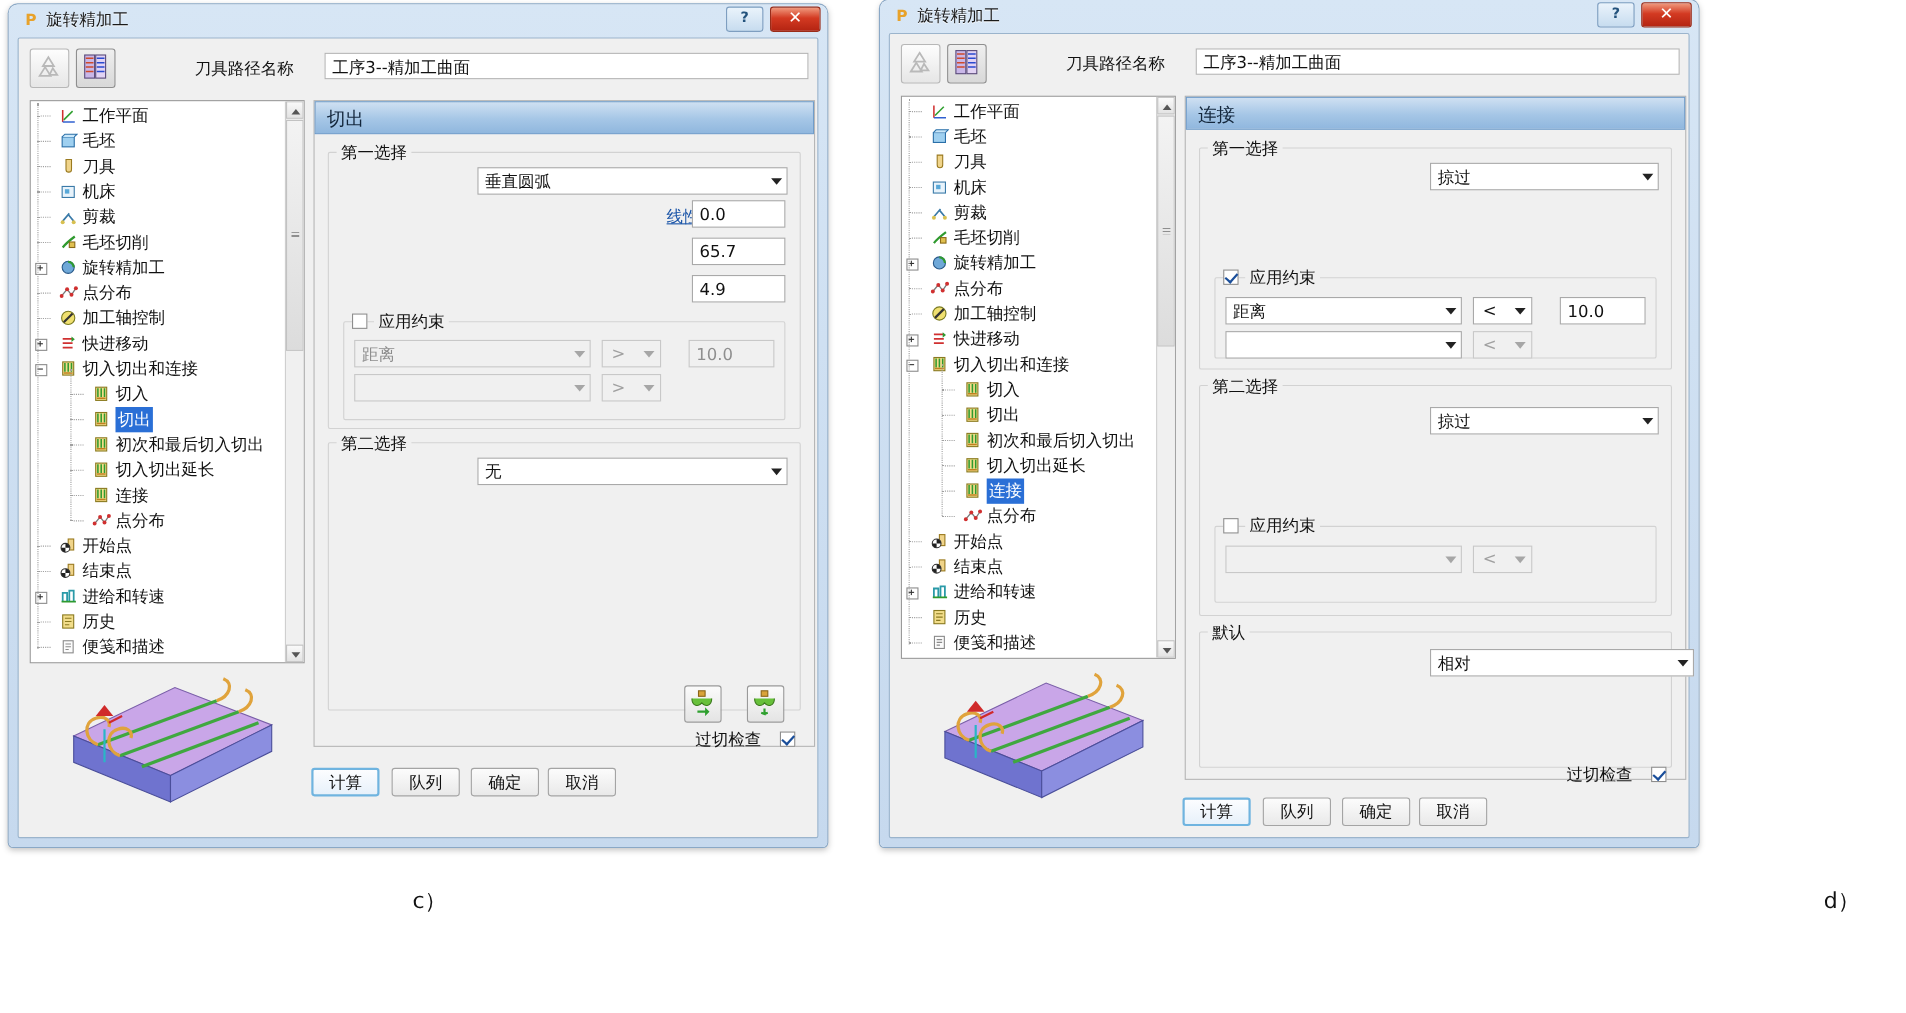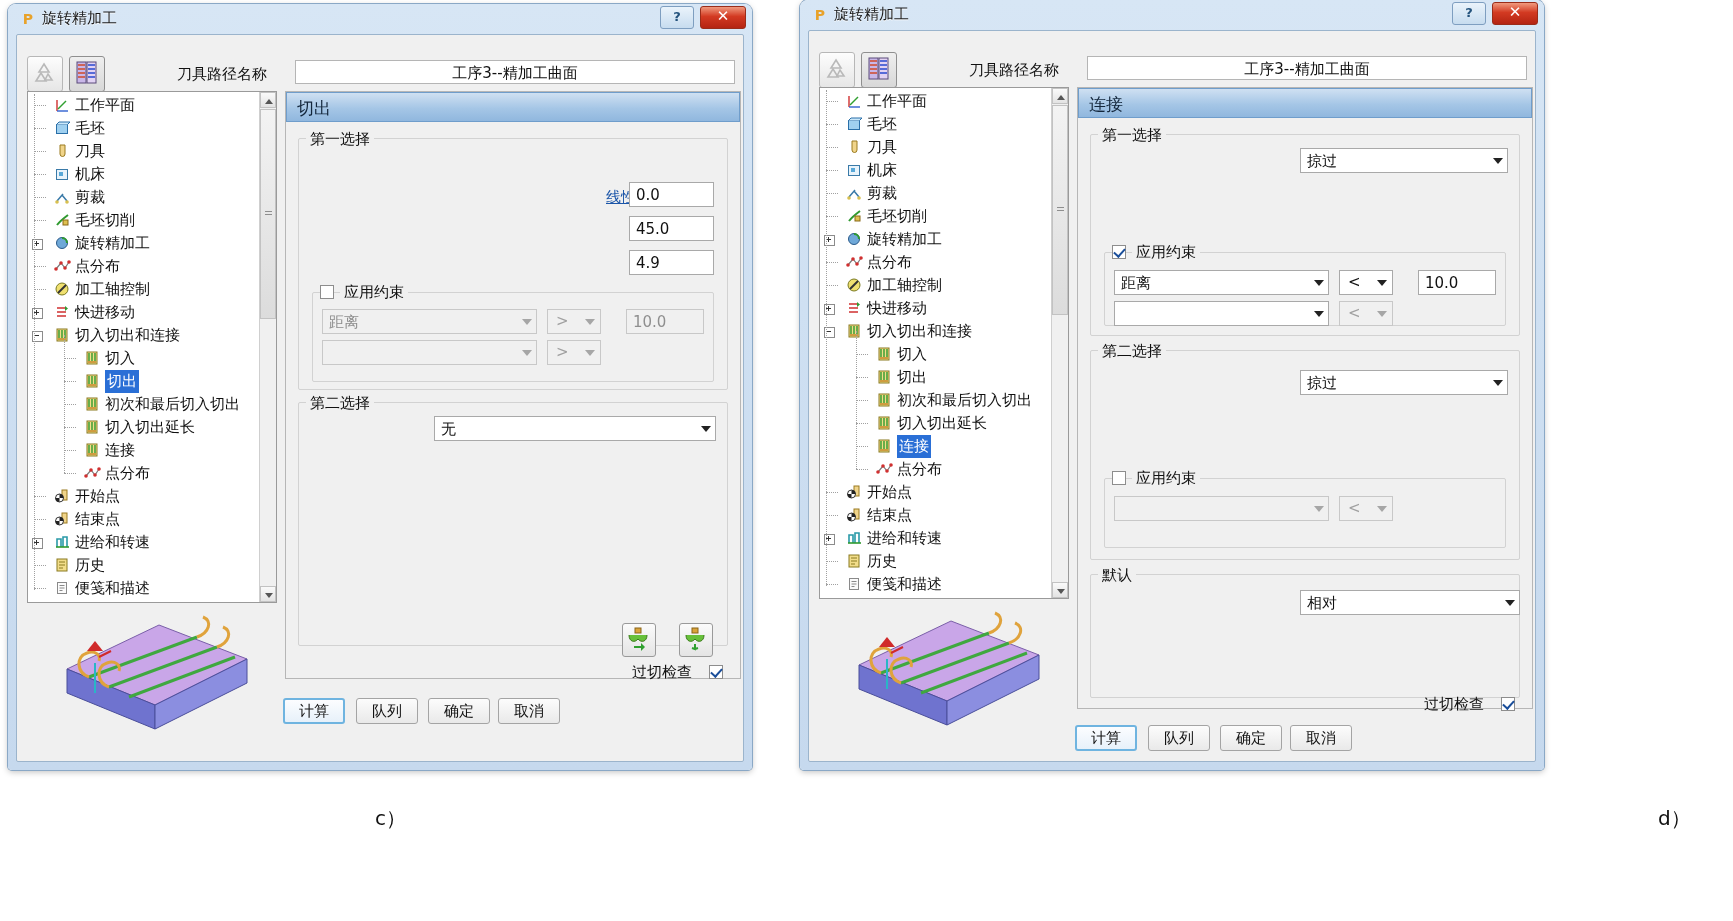--- a/index.html
+++ b/index.html
@@ -24,21 +24,21 @@
   .wbtn-close{width:44px;background:linear-gradient(180deg,#f09a7e,#d33a22 45%,#b42412);
               border-color:#9a2c19;border-radius:3px;}
   .wbtn span{display:block;text-align:center;line-height:19px;font-size:13px;font-weight:bold;}
   .wbtn-help span{color:#23527c;}
   .wbtn-close span{color:#fff;font-size:15px;}
 
   .client{position:absolute;left:8px;top:30px;right:8px;bottom:8px;
           background:#f0f0f0;border:1px solid #9bb4cc;border-radius:2px;}
 
   
-  .toolrow{position:absolute;left:0;top:12px;right:0;height:52px;text-align:center;}
+  .toolrow{position:absolute;left:0;top:0;right:0;height:52px;}
   .tbtn{position:absolute;top:9px;width:34px;height:34px;border:1px solid #b7b7b7;
         background:linear-gradient(180deg,#fdfdfd,#e6e6e6);border-radius:3px;}
   .tbtn.active{border-color:#8f8f8f;background:linear-gradient(180deg,#efefef,#d8d8d8);}
   .lbl-path{position:absolute;top:18px;font-size:15px;color:#111;}
   .path-input{position:absolute;top:13px;height:24px;background:#fff;border:1px solid #b5b5b5;
       font-size:15px;color:#111;padding:2px 6px;line-height:20px;box-sizing:border-box;}
 
   
   .tree{position:absolute;background:#fff;border:1px solid #9a9a9a;overflow:hidden;}
   .tnode{position:relative;height:23px;line-height:23px;font-size:15px;color:#111;white-space:nowrap;}
@@ -383,26 +383,30 @@
     </div>
 
     <div class="panel" style="left:268px;top:56px;width:454px;height:586px;">
       <div class="panelhdr">
         <span>切出</span>
       </div>
 
       <div class="group" style="left:12px;top:46px;width:428px;height:250px;"></div>
       <div class="glabel" style="left:20px;top:38px;">第一选择</div>
 
+      <div class="combo" style="left:148px;top:60px;width:282px;">
+        <div class="cv">垂直圆弧</div>
+        <div class="arr"></div>
+      </div>
 
       <div class="linklbl" style="left:440px;top:96px;width:110px;transform:translateX(-170px);">线性移动</div>
       <div class="num" style="left:343px;top:90px;width:85px;">0.0</div>
 
       <div class="linklbl" style="left:440px;top:130px;width:110px;transform:translateX(-170px);">角度</div>
-      <div class="num" style="left:343px;top:124px;width:85px;">45.0</div>
+      <div class="num" style="left:343px;top:124px;width:85px;">65.7</div>
 
       <div class="linklbl" style="left:440px;top:164px;width:110px;transform:translateX(-170px);">半径</div>
       <div class="num" style="left:343px;top:158px;width:85px;">4.9</div>
 
       <div class="group" style="left:26px;top:200px;width:400px;height:88px;"></div>
       <div class="chk" style="left:34px;top:193px;"></div>
       <div class="chklbl" style="left:54px;top:191px;background:#f0f0f0;padding:0 4px;">应用约束</div>
 
       <div class="combo dis" style="left:36px;top:217px;width:215px;">
         <div class="cv">距离</div>
@@ -769,21 +773,21 @@
         <div class="cv"></div>
         <div class="arr"></div>
       </div>
       <div class="opbox dis" style="left:261px;top:408px;width:54px;">
         <div class="sym">&lt;</div>
         <div class="arr"></div>
       </div>
 
       <div class="group" style="left:12px;top:486px;width:428px;height:122px;"></div>
       <div class="glabel" style="left:20px;top:478px;">默认</div>
-      <div class="combo" style="left:222px;top:502px;width:220px;">
+      <div class="combo" style="left:222px;top:502px;width:240px;">
         <div class="cv">相对</div>
         <div class="arr"></div>
       </div>
     </div>
 
     <div class="chklbl" style="left:615px;top:664px;">过切检查</div>
     <div class="chk on" style="left:692px;top:666px;"></div>
 
     <div class="btn def" style="left:266px;top:694px;width:62px;">计算</div>
     <div class="btn" style="left:339px;top:694px;width:62px;">队列</div>

